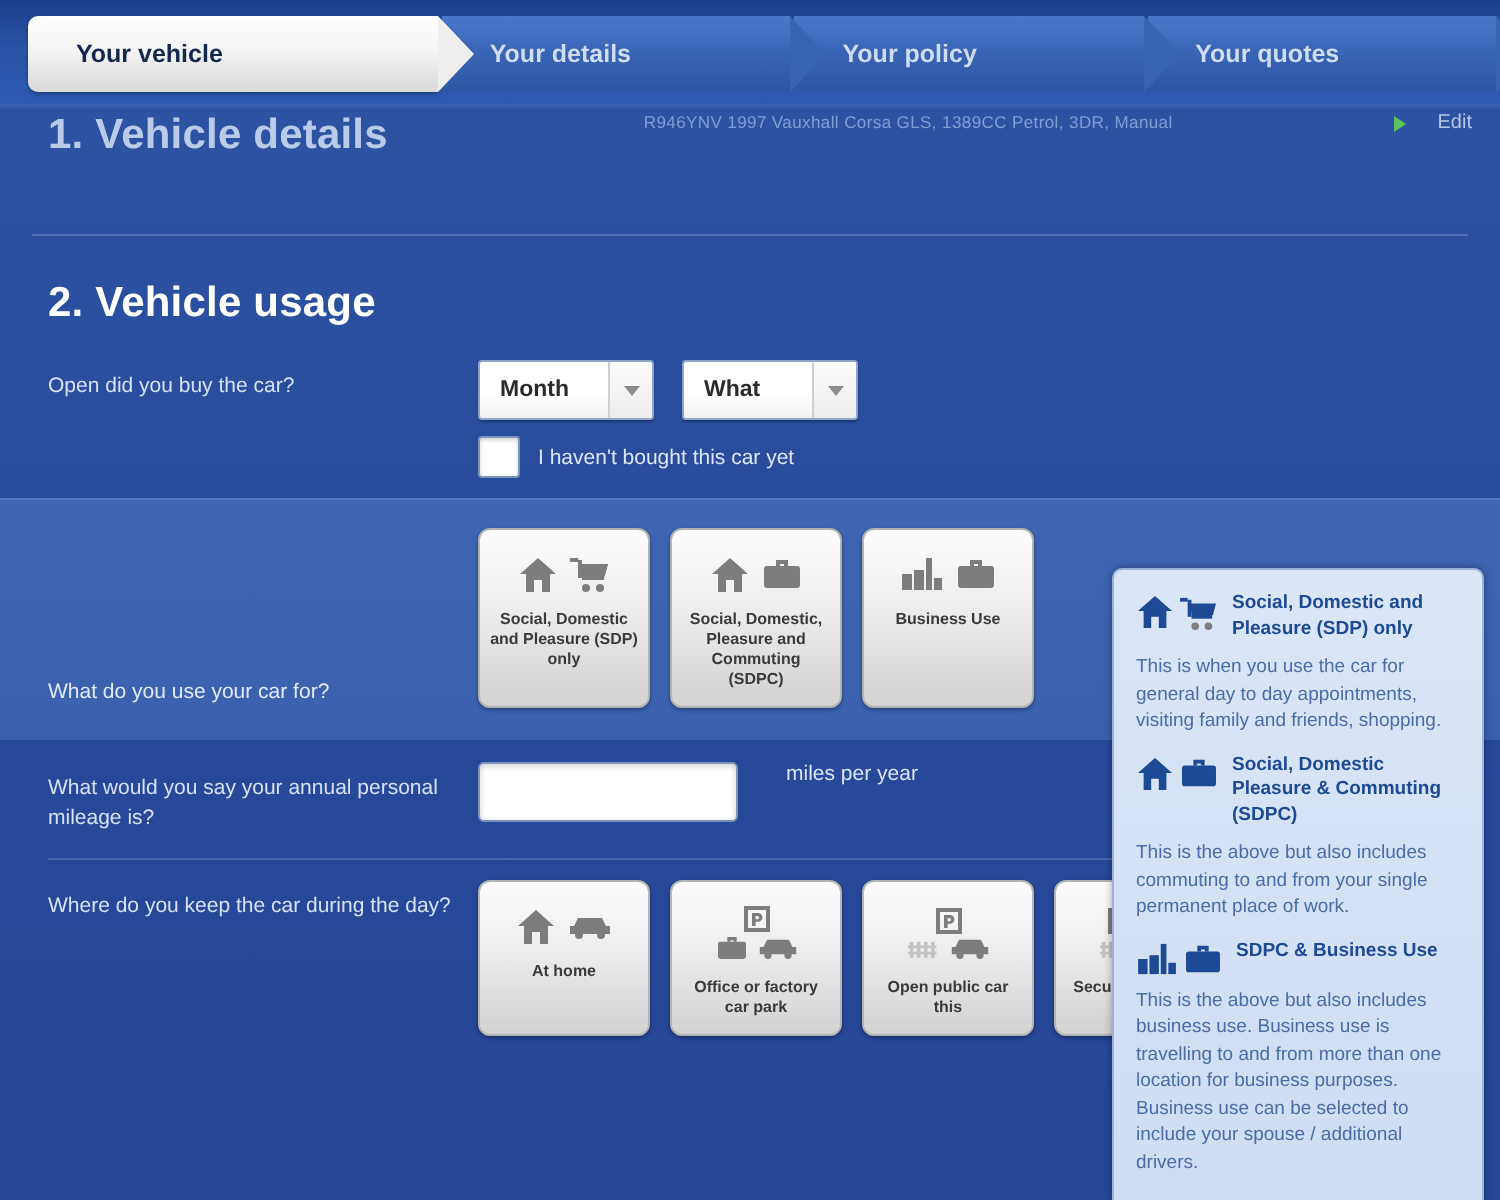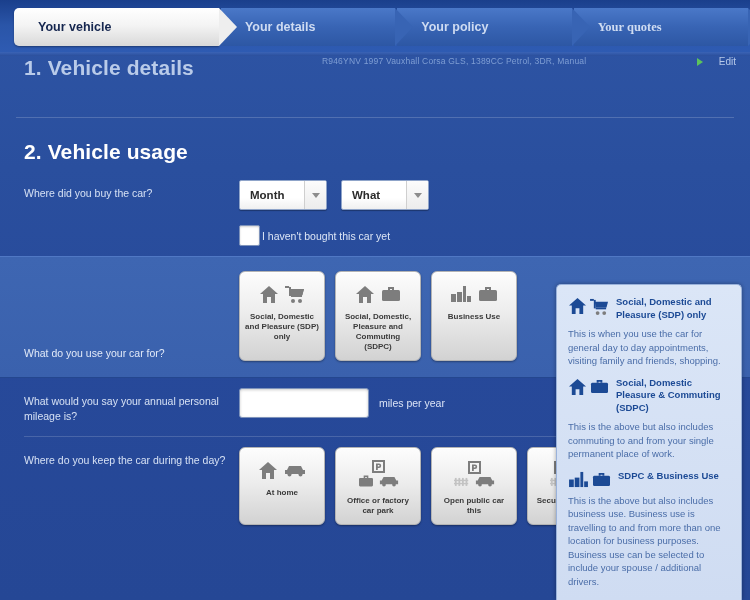--- a/index.html
+++ b/index.html
@@ -48,21 +48,21 @@
     right: -18px; top: 0;
     width: 0; height: 0;
     border-top: 19px solid transparent;
     border-bottom: 19px solid transparent;
     border-left: 18px solid #3864b4;
     z-index: 2;
   }
   .tab.t1 { width: 212px; }
   .tab.t2 { width: 180px; }
   .tab.t3 { width: 180px; }
-  .tab.t4 { width: 180px; font-family: Liberation Serif, serif; }
+  .tab.t4 { width: 180px; }
   .tab.active {
     background: linear-gradient(to bottom, #ffffff 0%, #f4f4f4 45%, #d9d9d9 100%);
     color: #15264f;
     border-radius: 5px 0 0 5px;
     box-shadow: 0 1px 2px rgba(0,0,0,.35);
   }
   .tab.active::after {
     border-left-color: #eeeeee;
   }
 
@@ -162,22 +162,22 @@
   .caret {
     width: 0; height: 0;
     border-left: 4px solid transparent;
     border-right: 4px solid transparent;
     border-top: 5px solid #8c8c8c;
   }
 
   .cbrow {
     display: flex;
     align-items: center;
-    gap: 2px;
-    margin-top: 15px;
+    gap: 9px;
+    margin-top: 8px;
   }
   .cbox {
     width: 21px; height: 21px;
     background: #fff;
     border: 1px solid #7e93bb;
     border-radius: 2px;
     box-shadow: inset 0 1px 2px rgba(0,0,0,.18);
   }
   .cblabel { font-size: 10.5px; color: #dde6f6; }
 
@@ -239,21 +239,21 @@
     background: rgba(255,255,255,.16);
   }
   .txtinput {
     width: 130px; height: 30px;
     background: #fff;
     border: 1px solid #7e93bb;
     border-radius: 3px;
     box-shadow: inset 0 1px 3px rgba(0,0,0,.2);
   }
   .unit { font-size: 10.5px; color: #dbe4f6; margin-left: 10px; }
-  .inline { display: flex; align-items: center; }
+  .inline { display: flex; align-items: flex-start; gap: 14px; }
 
   
   .help {
     position: absolute;
     left: 556px;
     top: 284px;
     width: 186px;
     bottom: 0;
     background: linear-gradient(to bottom, #dbe6f7 0%, #cfdcf2 100%);
     border: 1px solid #9ab2da;
@@ -309,21 +309,21 @@
     <span class="tri"></span>
     <span>Edit</span>
   </div>
 </div>
 
 <div class="sec2-head">
   <div class="sec-title">2. Vehicle usage</div>
 </div>
 
 <div class="row">
-  <div class="q-label">Where did you buy the car?</div>
+  <div class="q-label">Open did you buy the car?</div>
   <div class="controls">
     <div class="ddrow">
       <div class="dd">
         <span class="dd-val">Month</span>
         <span class="dd-btn">
           <span class="caret"></span>
         </span>
       </div>
       <div class="dd">
         <span class="dd-val">What</span>

